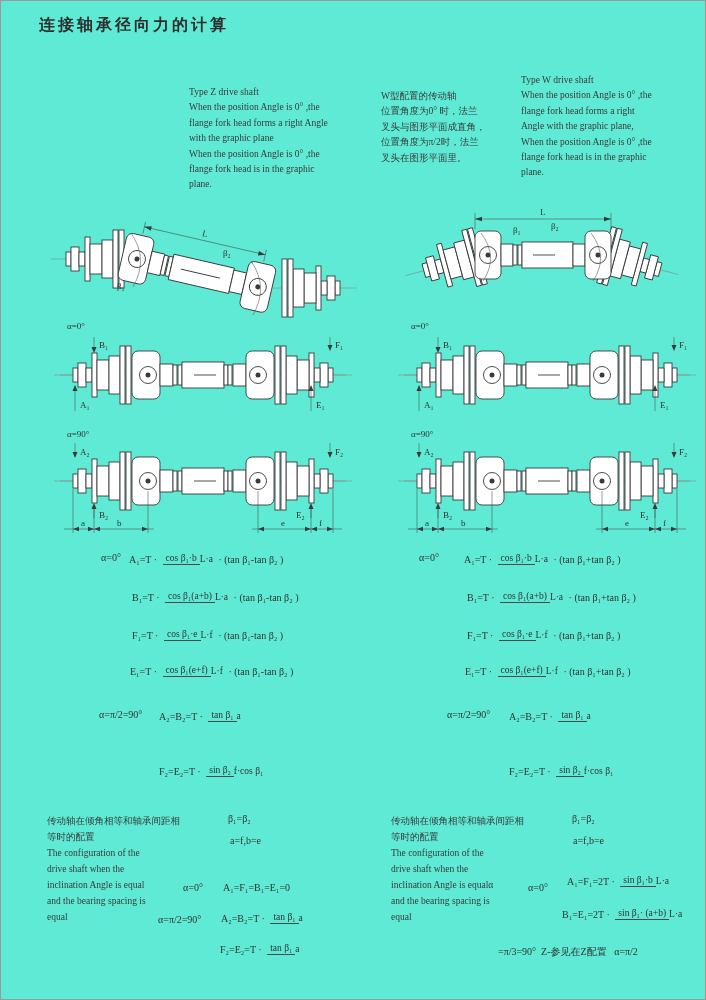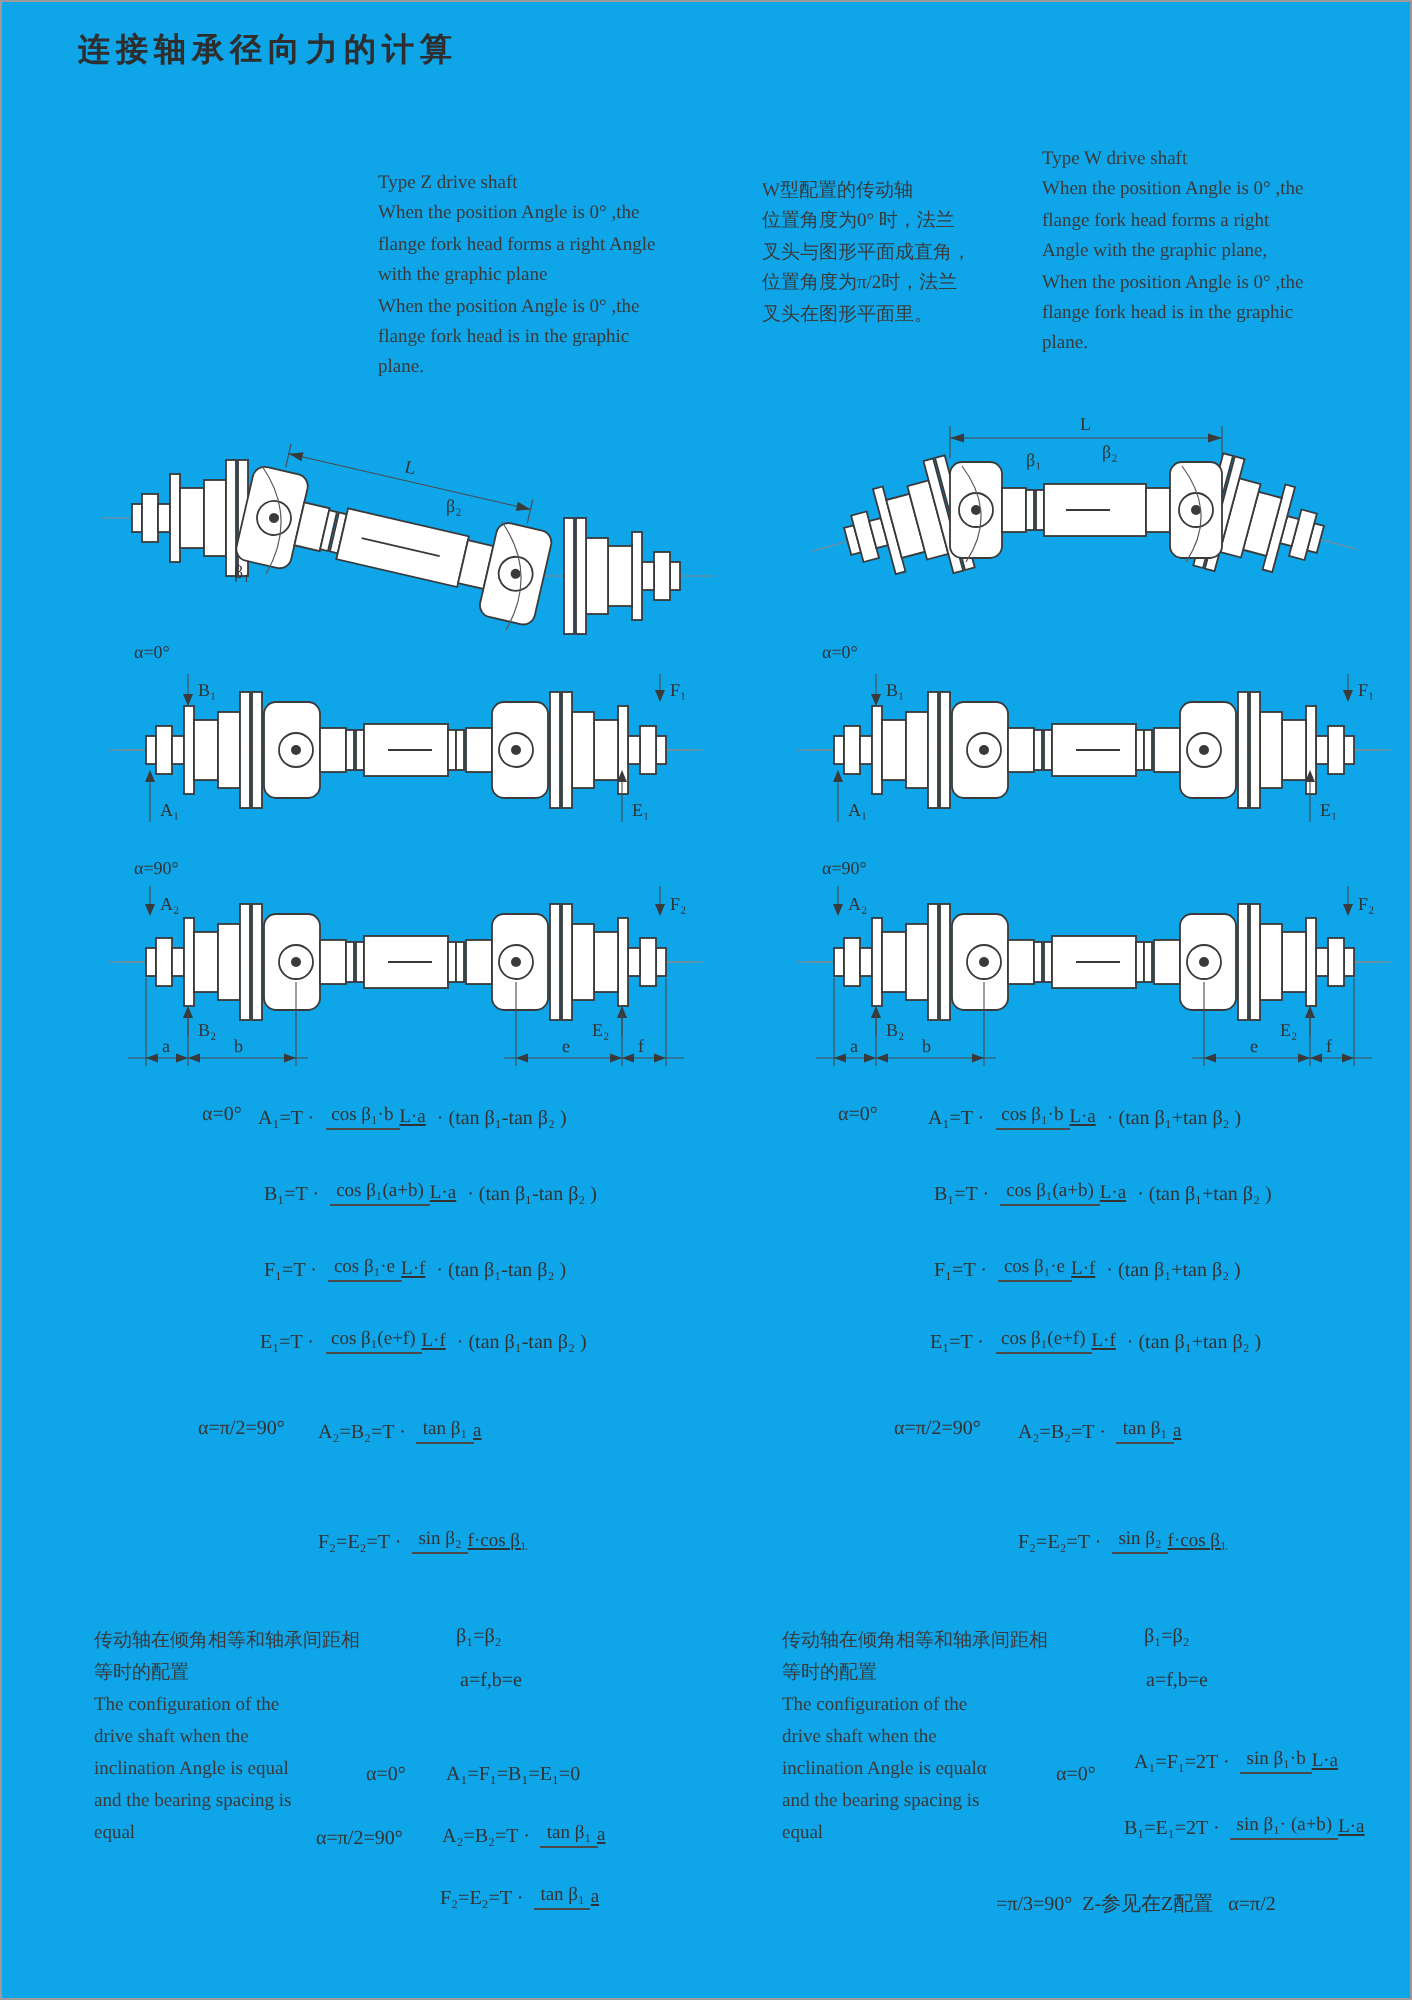--- a/index.html
+++ b/index.html
@@ -1,25 +1,25 @@
 <!DOCTYPE html>
 <html><head>
 <meta charset="utf-8">
 <style>
   html,body{margin:0;padding:0;background:#e8e8e8;}
-  .page{position:relative;width:706px;height:1000px;background:#0ea5e9;border:1px solid #9a9a9a;
+  .page{position:relative;width:706px;height:1000px;background:#5eead4;border:1px solid #9a9a9a;
         box-sizing:border-box;overflow:hidden;font-family:"Liberation Serif",serif;color:#333;}
   .title-zh{position:absolute;left:38px;top:14px;font-size:16px;font-weight:bold;letter-spacing:3px;color:#2e2e2e;}
   .title-en{position:absolute;left:38px;top:38px;font-size:18.5px;letter-spacing:0.4px;color:#2e2e2e;}
   .col{position:absolute;font-size:9.5px;line-height:1.62;color:#3a3a3a;white-space:pre-line;}
   .ftext{position:absolute;font-size:10px;color:#333;white-space:pre;}
   .frow{position:absolute;display:flex;align-items:center;font-size:10px;color:#333;white-space:pre;height:30px;}
   .frac{display:inline-flex;align-items:center;margin:0 3px;line-height:1.2;font-size:9.5px;}
   .frac .num{padding:0 3px 0.5px 3px;border-bottom:1px solid #4a4a4a;}
-  .frac .den{padding-top:0.5px;text-decoration:underline;}
+  .frac .den{padding-top:0.5px;}
   .dg{position:absolute;}
   svg rect,svg circle,svg path{stroke:#3a3a3a;stroke-width:0.9;fill:#fff;}
   svg line{stroke:#3a3a3a;stroke-width:0.9;fill:none;}
   svg .axis{stroke:#8a8a8a;stroke-width:0.6;}
   svg .thin{stroke:#4a4a4a;stroke-width:0.55;}
   svg .arc{fill:none;stroke:#5a5a5a;stroke-width:0.6;}
   svg .dot{fill:#3a3a3a;stroke:none;}
   svg .ah{fill:#3a3a3a;stroke:none;}
   svg text{font-family:"Liberation Serif",serif;font-size:9px;fill:#333;stroke:none;}
   .bt{position:absolute;font-size:9.5px;line-height:1.68;color:#3a3a3a;white-space:pre-line;}

